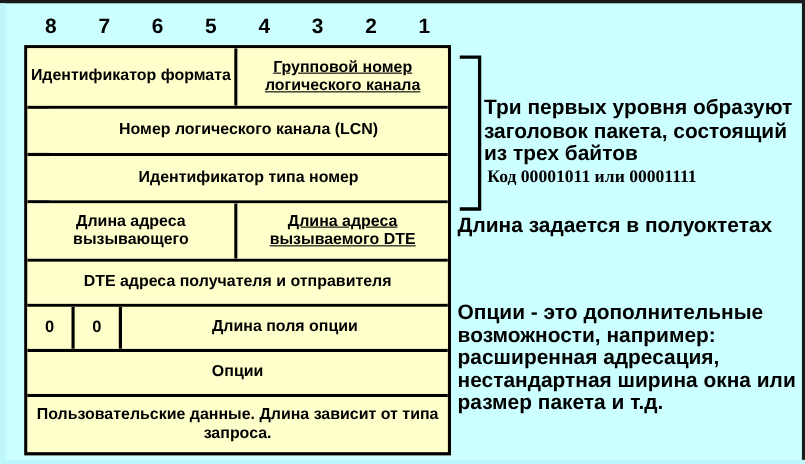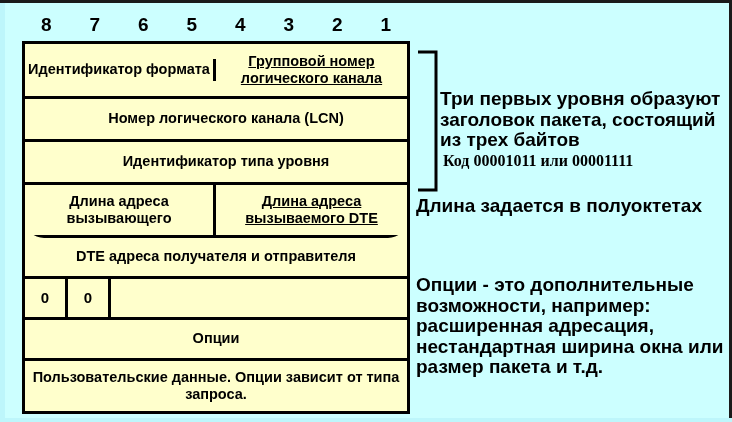--- a/index.html
+++ b/index.html
@@ -97,24 +97,24 @@
     width: 50%;
     text-decoration: underline;
   }
   .pcell.full { width: 100%; }
   .pcell.bit {
     width: 43px;
     border-right: 3px solid #000000;
     font-size: 15px;
   }
   .pcell.rest { flex: 1 1 auto; }
-  .h2 { height: 52px; align-items: center; }
+  .h2 { height: 52px; }
   .h1 { height: 40px; padding-left: 20px; }
   .h1s { height: 38px; }
-  .h2b { height: 50px; border-radius: 19px; }
+  .h2b { height: 50px; }
 
   
   #bracket {
     position: absolute;
     left: 417px;
     top: 47px;
     width: 22px;
     height: 142px;
   }
   #bracket svg { display: block; }
@@ -159,45 +159,46 @@
 формата</div>
       <div class="pcell split-right">Групповой номер
 логического канала</div>
     </div>
 
     <div class="prow h1">
       <div class="pcell full">Номер логического канала (LCN)</div>
     </div>
 
     <div class="prow h1">
-      <div class="pcell full">Идентификатор типа уровня</div>
+      <div class="pcell full">Идентификатор типа номер</div>
     </div>
 
     <div class="prow h2b">
       <div class="pcell split-left">Длина адреса
 вызывающего</div>
       <div class="pcell split-right">Длина адреса
 вызываемого DTE</div>
     </div>
 
     <div class="prow h1s">
       <div class="pcell full">DTE адреса получателя и отправителя</div>
     </div>
 
     <div class="prow h1s">
       <div class="pcell bit">0</div>
       <div class="pcell bit">0</div>
+      <div class="pcell rest">Длина поля опции</div>
     </div>
 
     <div class="prow h1s">
       <div class="pcell full">Опции</div>
     </div>
 
     <div class="prow h2b last">
-      <div class="pcell full">Пользовательские данные. Опции
+      <div class="pcell full">Пользовательские данные. Длина
 зависит от типа запроса.</div>
     </div>
 
   </div>
 
   <div id="bracket">
     <svg width="22" height="142" viewBox="0 0 22 142" xmlns="http://www.w3.org/2000/svg">
       <path d="M 1 2 L 19 2 L 19 140 L 1 140" fill="none" stroke="#000000" stroke-width="3"></path>
     </svg>
   </div>

